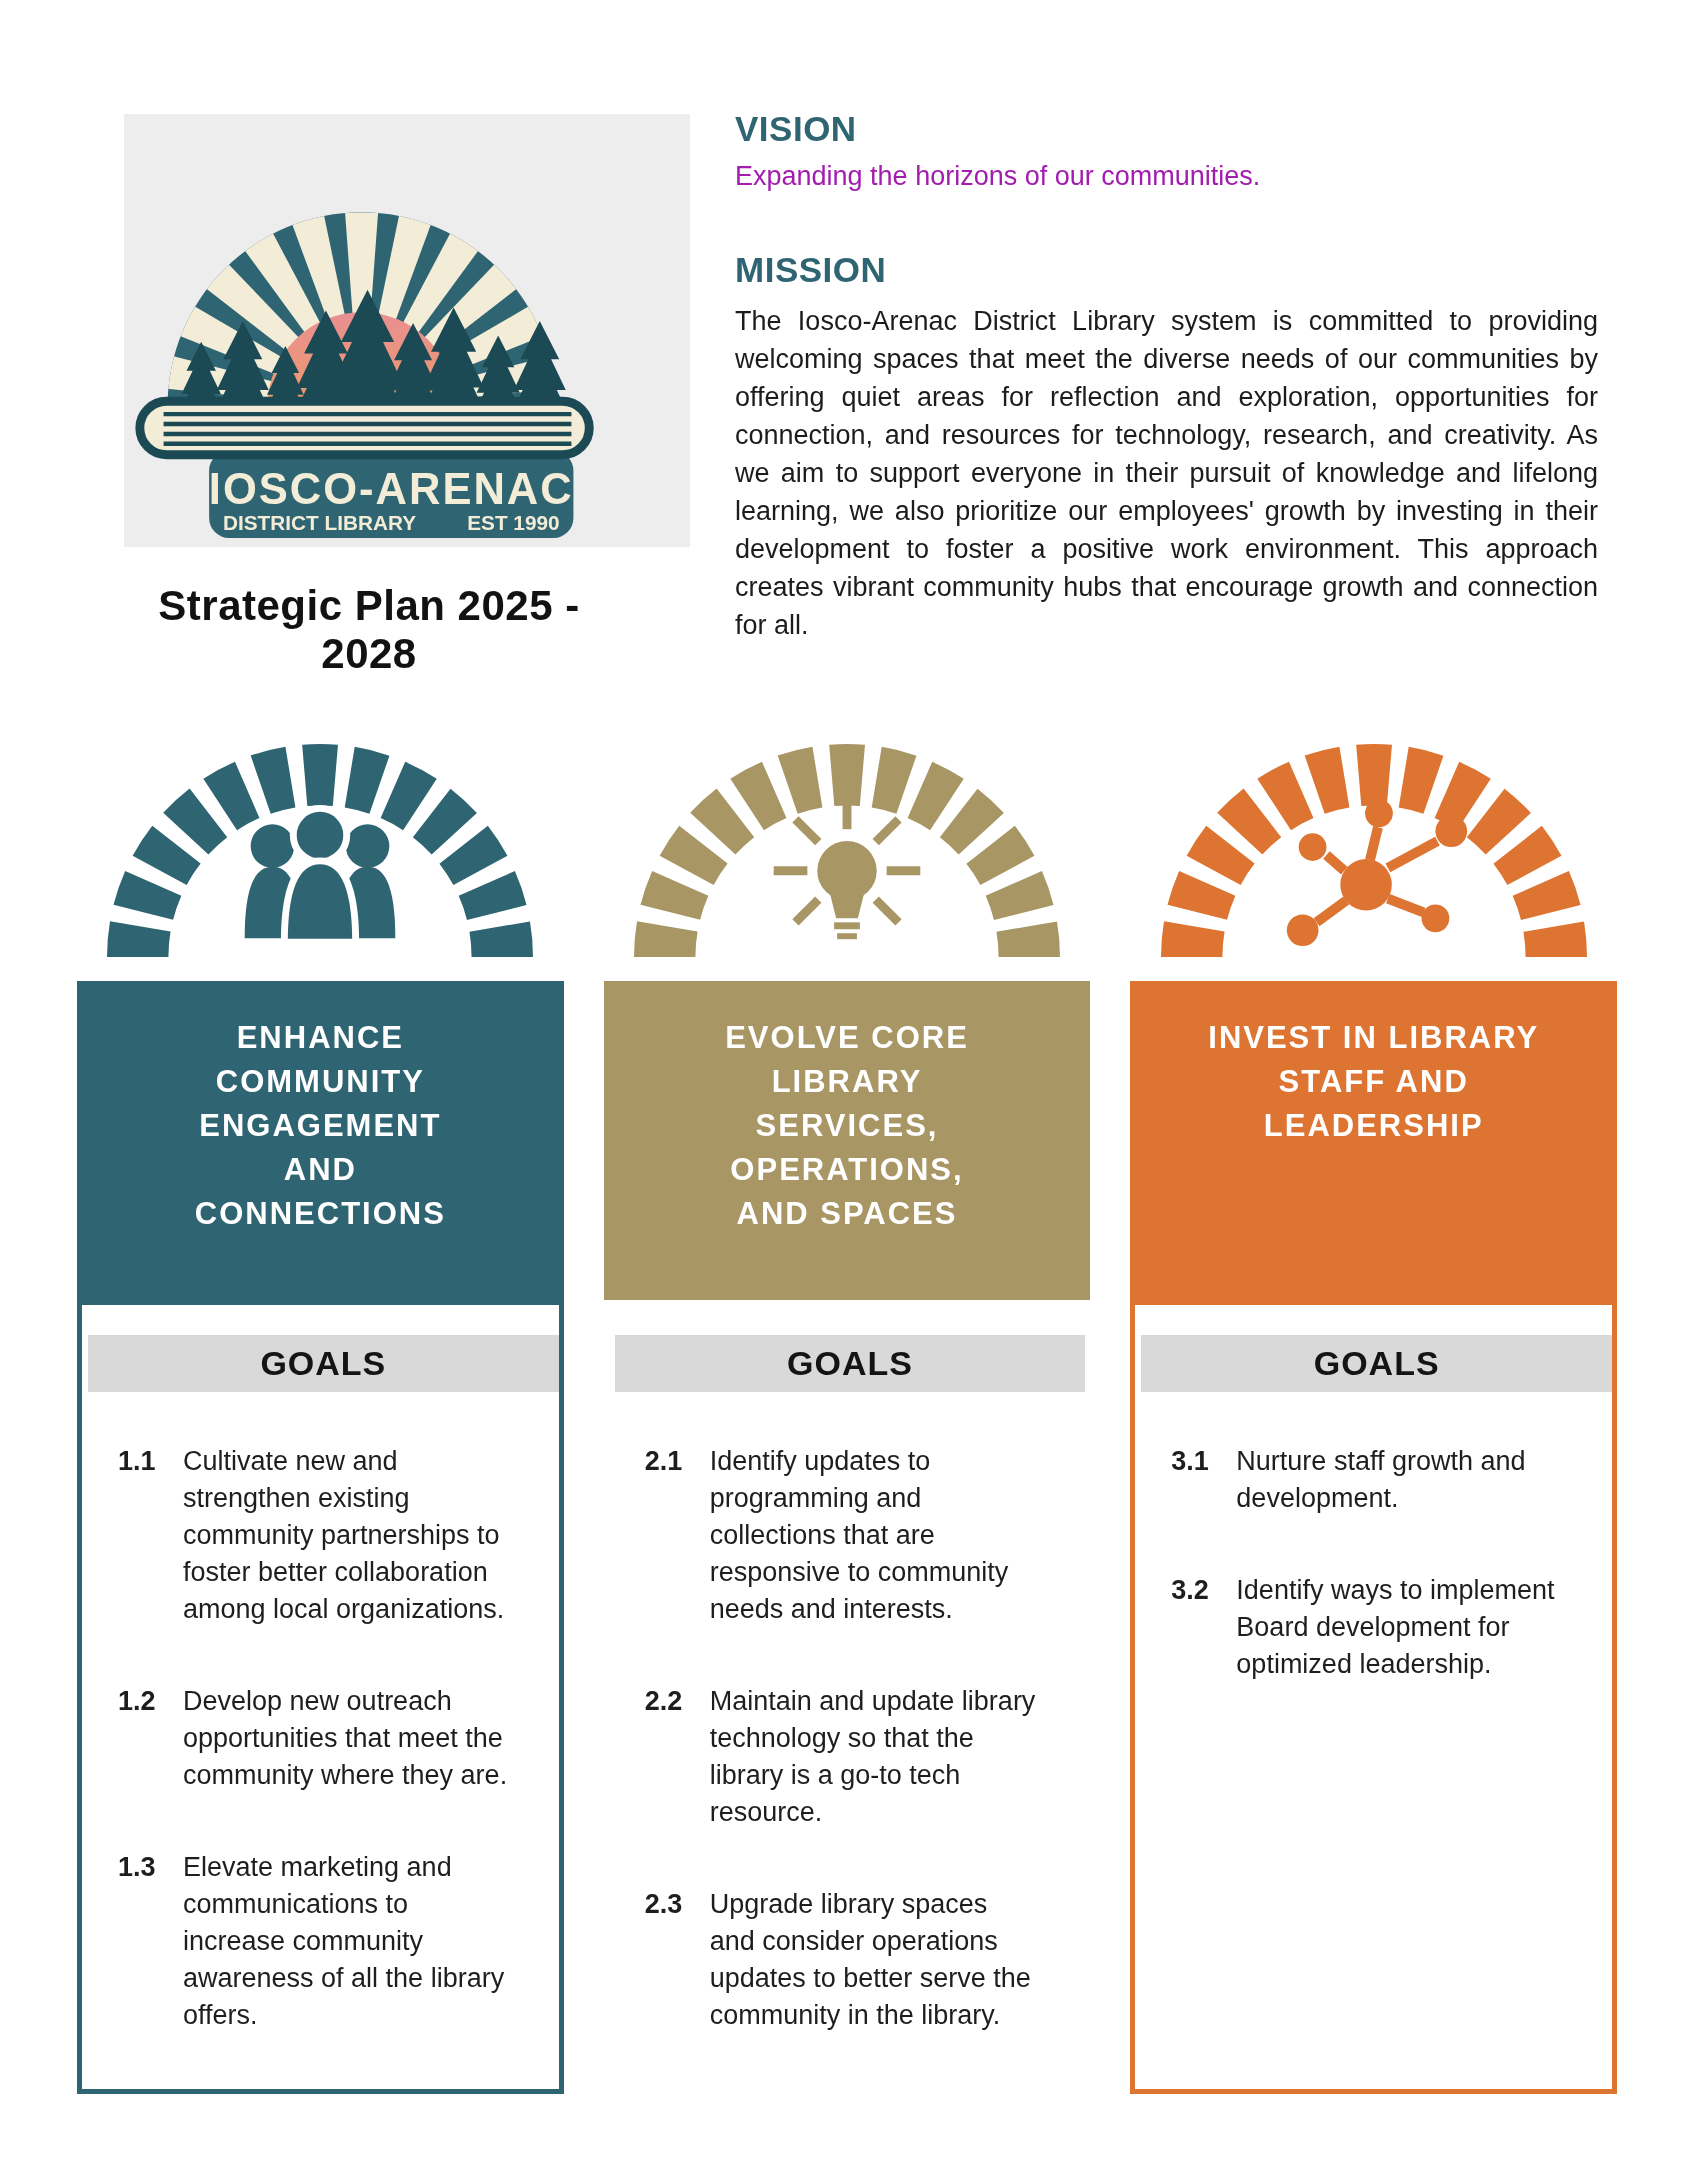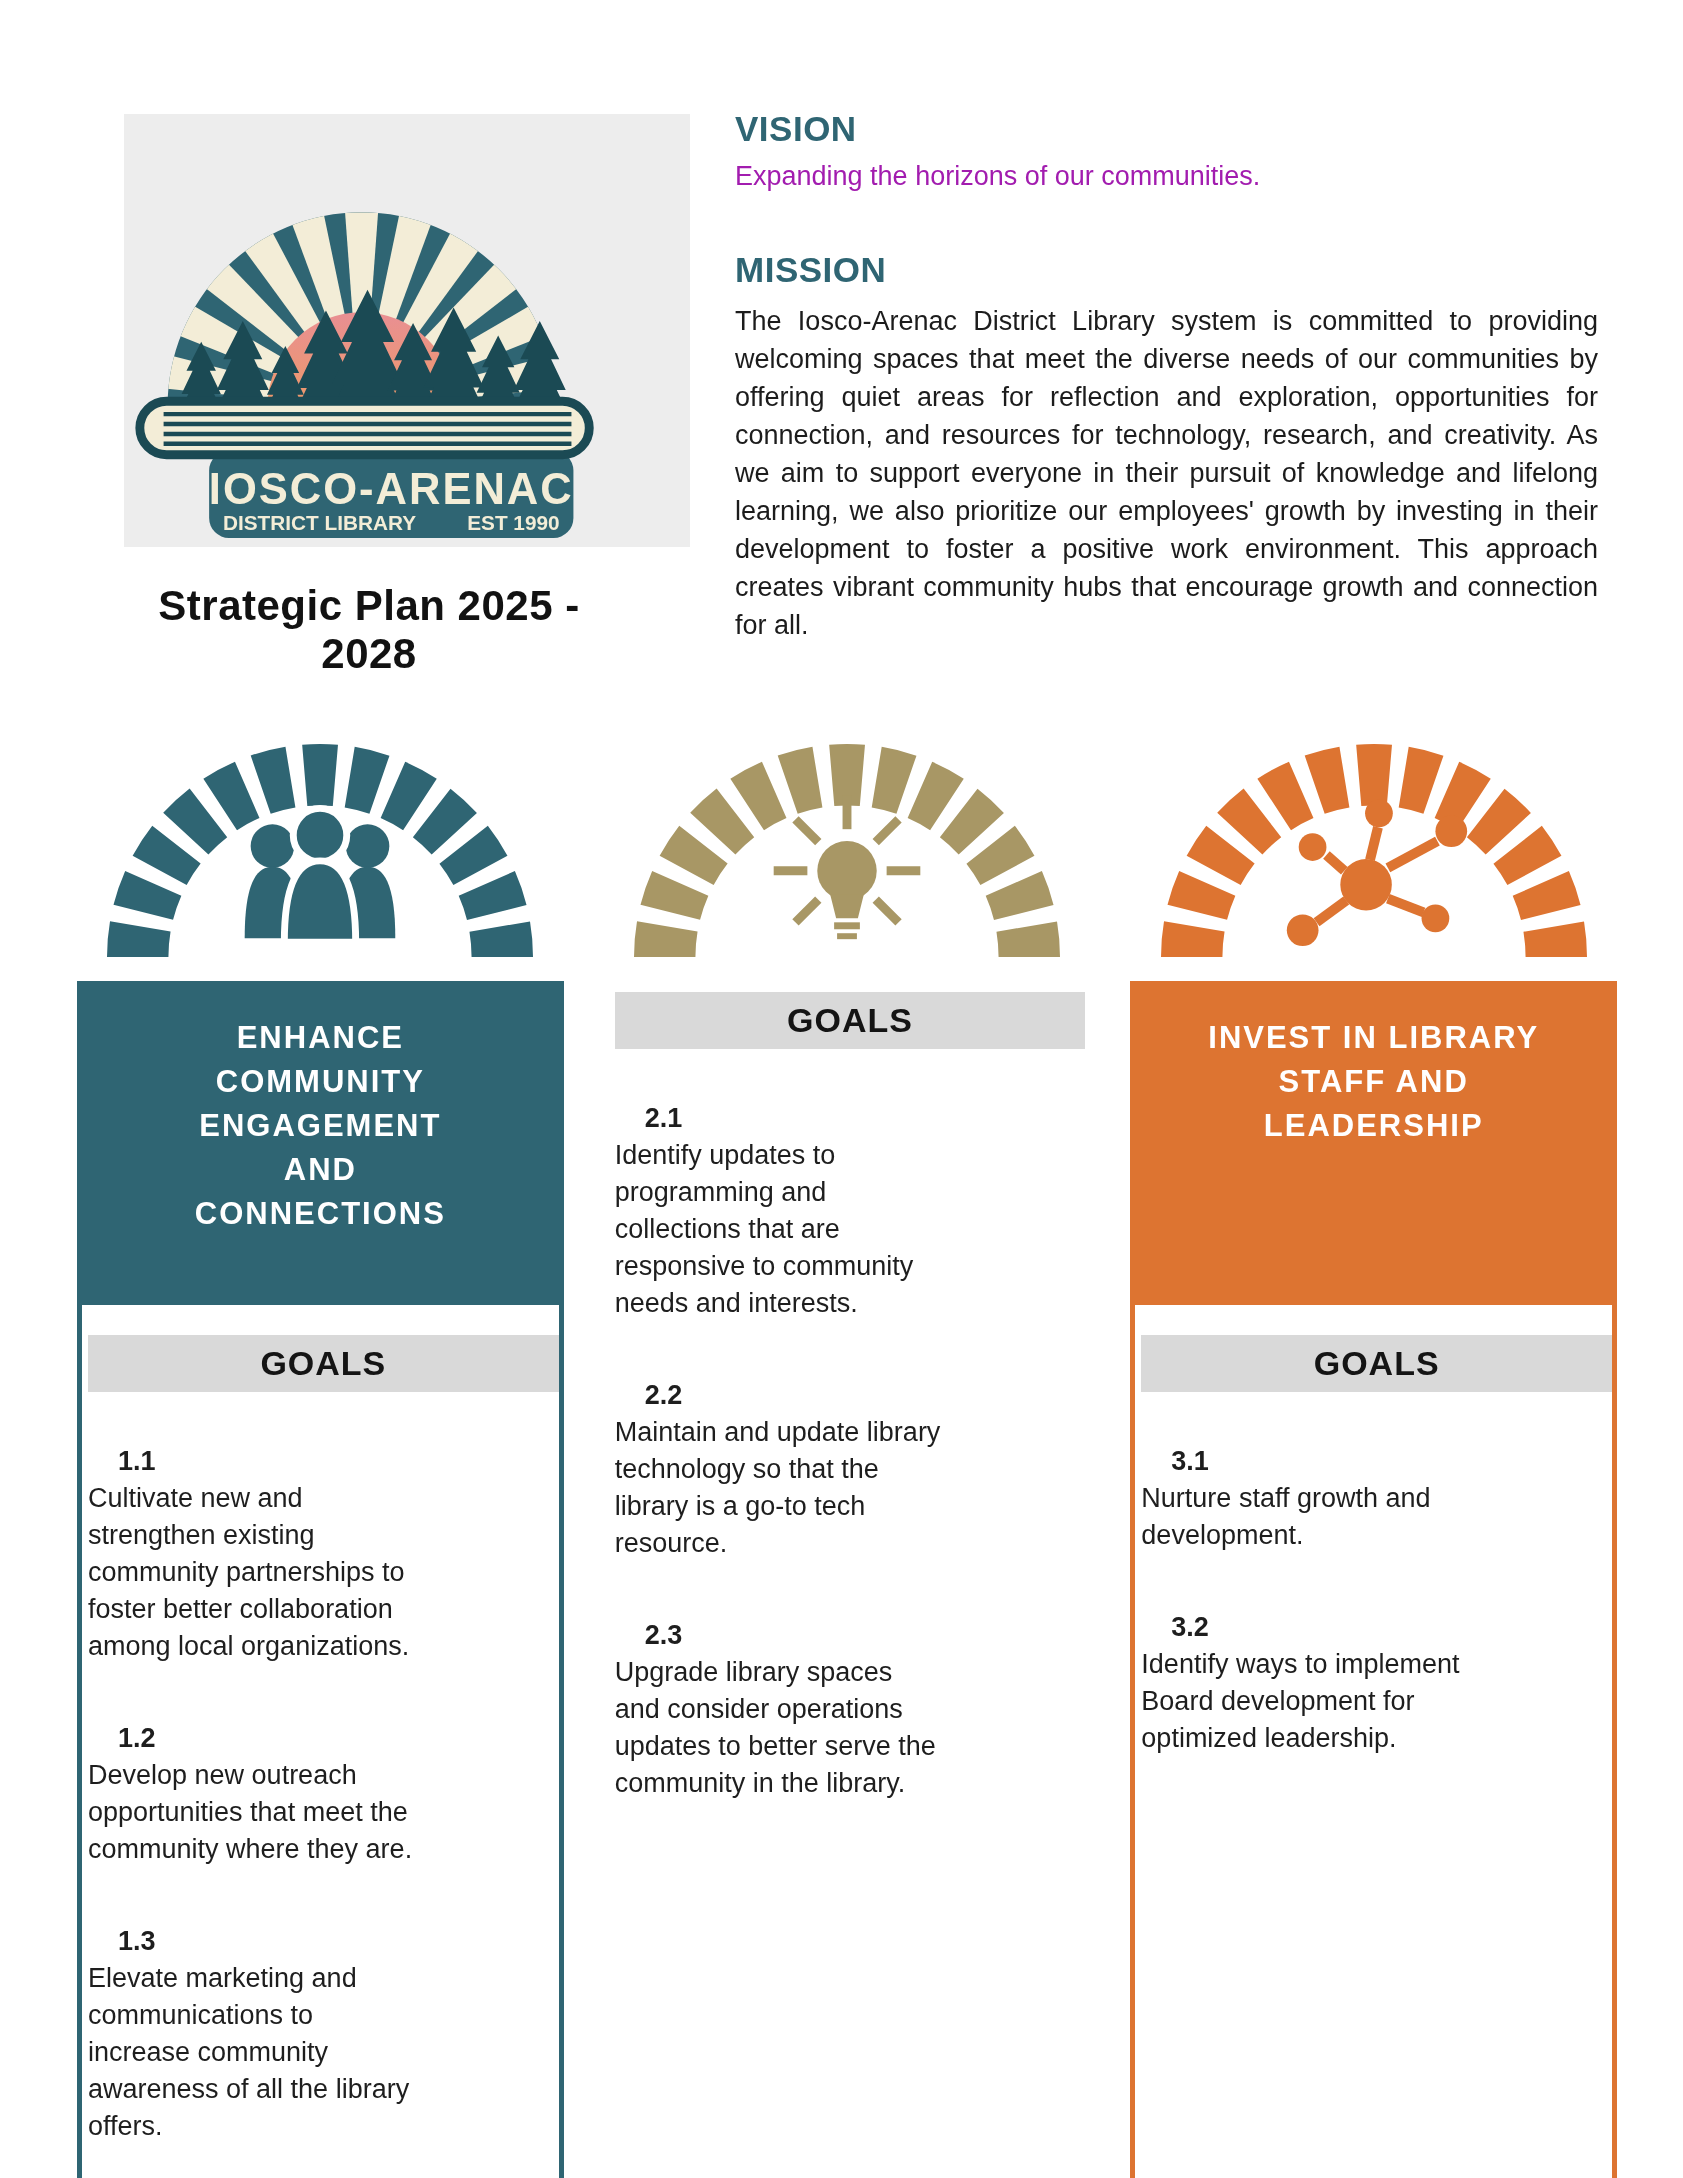--- a/index.html
+++ b/index.html
@@ -43,21 +43,21 @@
   .col-orange .header-box{background:#dd7431;}
   .goals-box{flex:1;box-sizing:border-box;border:5px solid transparent;background:#ffffff;padding-left:6px;}
   .col-teal   .goals-box{border-color:#2f6573;}
   .col-khaki  .goals-box{border-color:transparent;}
   .col-orange .goals-box{border-color:#dd7431;}
   .goals-strip{
     margin-top:30px;background:#d9d9d9;height:57px;line-height:57px;
     text-align:center;font-size:34px;font-weight:bold;color:#141414;letter-spacing:1px;
   }
   .goal-list{padding-top:51px;}
-  .goal{display:flex;margin-bottom:55px;font-size:27px;line-height:37px;color:#1e1e1e;flex-direction:column;}
+  .goal{display:flex;margin-bottom:55px;font-size:27px;line-height:37px;color:#1e1e1e;}
   .goal-num{font-weight:bold;flex:none;width:65px;padding-left:30px;}
   .goal-text{width:327px;}
 </style>
 </head>
 <body>
 
 <div class="logo-tile">
   <svg width="490" height="433" viewBox="0 0 495 437">
     <defs>
       <linearGradient id="sunGrad" x1="0" y1="0" x2="0" y2="1">
@@ -175,20 +175,27 @@
           <line x1="220" y1="52" x2="220" y2="86"></line>
           <line x1="168" y1="76" x2="191" y2="99"></line>
           <line x1="272" y1="76" x2="249" y2="99"></line>
           <line x1="146" y1="128" x2="180" y2="128"></line>
           <line x1="294" y1="128" x2="260" y2="128"></line>
           <line x1="168" y1="180" x2="191" y2="157"></line>
           <line x1="272" y1="180" x2="249" y2="157"></line>
         </g>
       </g>
     </svg>
+    <div class="header-box">
+      <div>EVOLVE CORE</div>
+      <div>LIBRARY</div>
+      <div>SERVICES,</div>
+      <div>OPERATIONS,</div>
+      <div>AND SPACES</div>
+    </div>
     <div class="goals-box">
       <div class="goals-strip">GOALS</div>
       <div class="goal-list">
         <div class="goal">
           <div class="goal-num">2.1</div>
           <div class="goal-text">Identify updates to programming and collections that are responsive to community needs and interests.</div>
         </div>
         <div class="goal">
           <div class="goal-num">2.2</div>
           <div class="goal-text">Maintain and update library technology so that the library is a go-to tech resource.</div>

